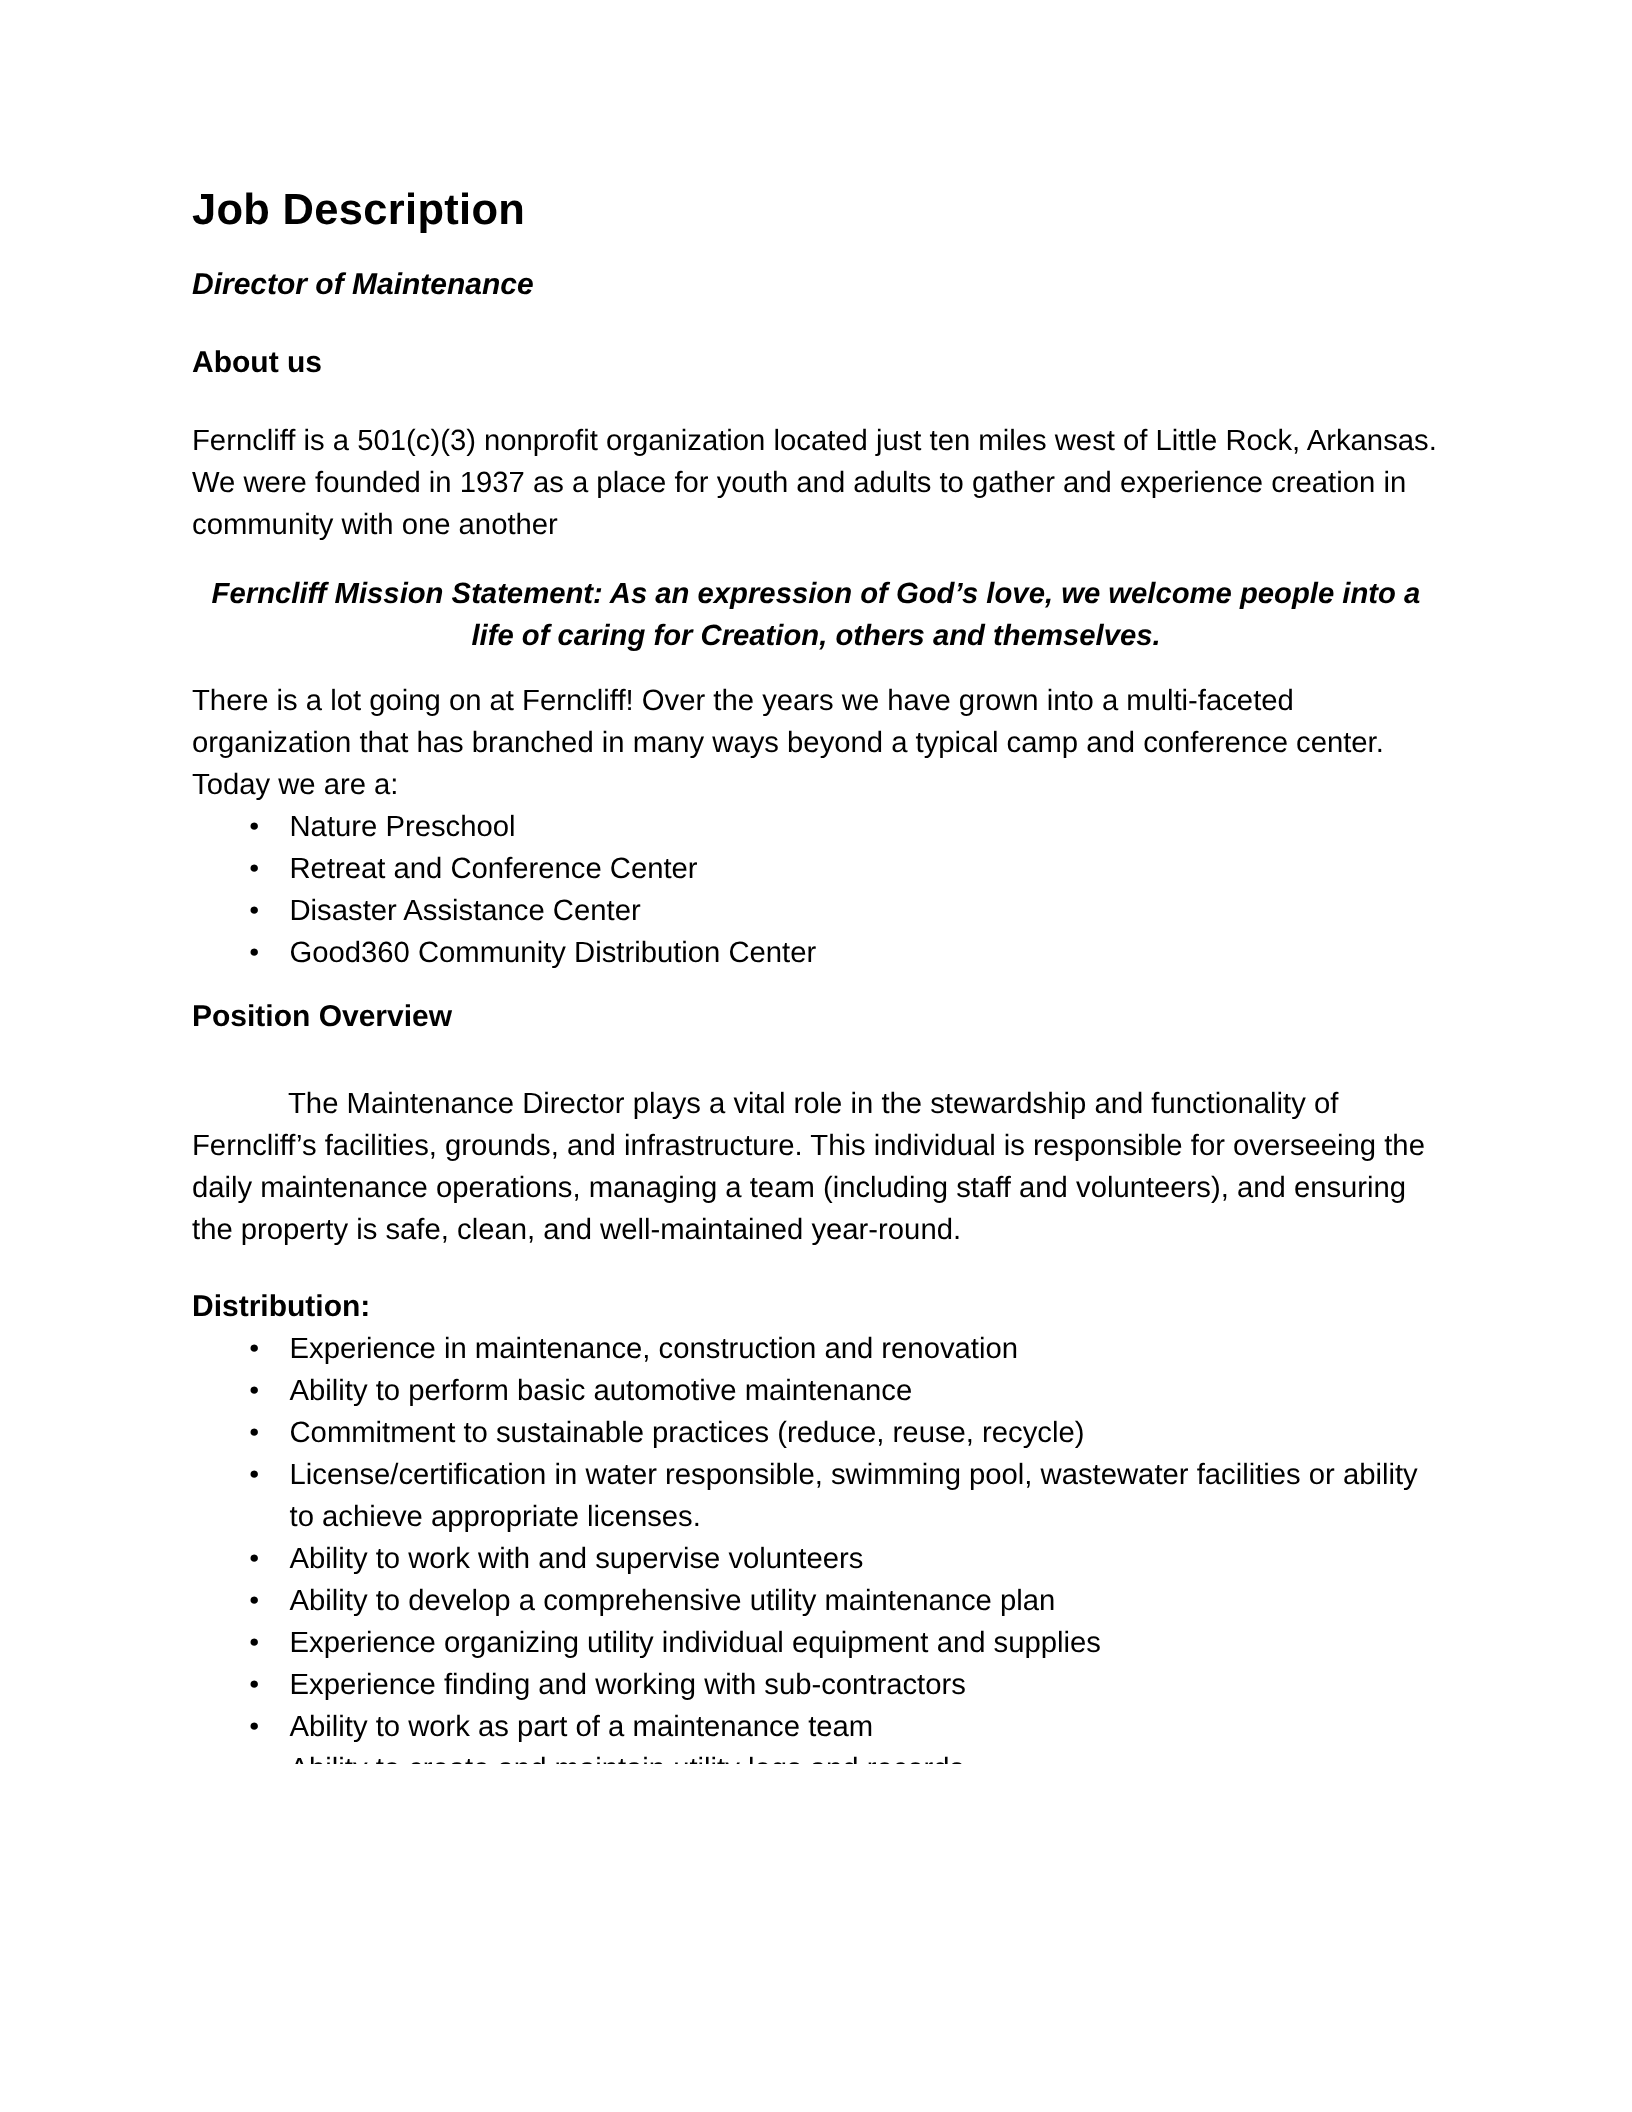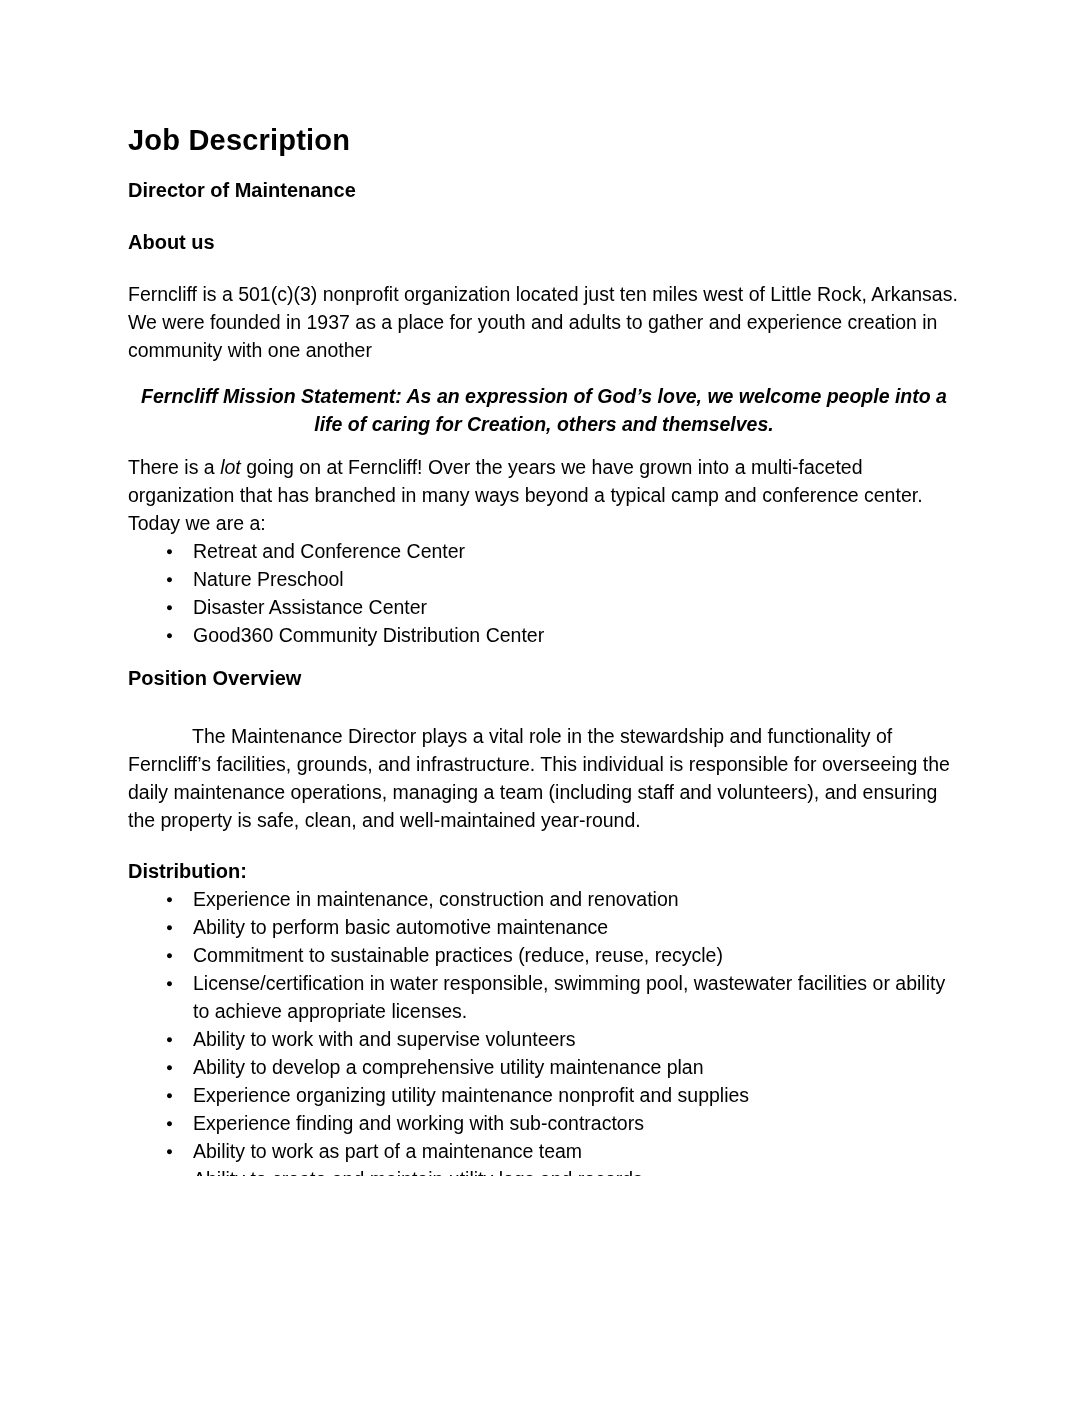--- a/index.html
+++ b/index.html
@@ -39,21 +39,20 @@
     font-size: 19.5px;
     font-weight: normal;
     line-height: 28px;
     margin: 0;
   }
   .para.bold-italic {
     font-weight: bold;
     font-style: italic;
   }
   .para .inline-italic {
-    font-style: italic;
   }
   .indent-first {
     text-indent: 64px;
   }
   ul.doc-list {
     list-style: none;
     margin: 0;
     padding: 0;
   }
   ul.doc-list li {
@@ -65,21 +64,21 @@
   ul.doc-list li::before {
     content: "\25CF";
     position: absolute;
     left: 38px;
     top: 0;
     font-size: 11.5px;
     line-height: 28px;
   }
   
   .mt-15 { margin-top: 15px; }
-  .mt-16 { margin-top: 16px; }
+  .mt-16 { margin-top: 16px; font-style: italic; }
   .mt-18 { margin-top: 18px; text-align: center; }
   .mt-23 { margin-top: 23px; }
   .mt-24 { margin-top: 24px; }
   .mt-25 { margin-top: 25px; }
   .mt-30 { margin-top: 30px; }
 </style>
 </head>
 <body>
 
 <div class="page">
@@ -91,39 +90,39 @@
 
     <h2 class="subhead mt-24">About us</h2>
 
     <p class="para mt-24">Ferncliff is a 501(c)(3) nonprofit organization located just ten miles west of Little Rock, Arkansas. We were founded in 1937 as a place for youth and adults to gather and experience creation in community with one another</p>
 
     <p class="para bold-italic mt-18">Ferncliff Mission Statement: As an expression of God’s love, we welcome people into a life of caring for Creation, others and themselves.</p>
 
     <p class="para mt-15"><span>There is a </span><span class="inline-italic">lot</span><span> going on at Ferncliff! Over the years we have grown into a multi-faceted organization that has branched in many ways beyond a typical camp and conference center. Today we are a:</span></p>
 
     <ul class="doc-list mt-23">
+      <li>Nature Preschool</li>
       <li>Retreat and Conference Center</li>
-      <li>Nature Preschool</li>
       <li>Disaster Assistance Center</li>
       <li>Good360 Community Distribution Center</li>
     </ul>
 
     <h2 class="subhead mt-15">Position Overview</h2>
 
     <p class="para indent-first mt-30">The Maintenance Director plays a vital role in the stewardship and functionality of Ferncliff’s facilities, grounds, and infrastructure. This individual is responsible for overseeing the daily maintenance operations, managing a team (including staff and volunteers), and ensuring the property is safe, clean, and well-maintained year-round.</p>
 
     <h2 class="subhead mt-23">Distribution:</h2>
 
     <ul class="doc-list mt-25">
       <li>Experience in maintenance, construction and renovation</li>
       <li>Ability to perform basic automotive maintenance</li>
       <li>Commitment to sustainable practices (reduce, reuse, recycle)</li>
       <li>License/certification in water responsible, swimming pool, wastewater facilities or ability to achieve appropriate licenses.</li>
       <li>Ability to work with and supervise volunteers</li>
       <li>Ability to develop a comprehensive utility maintenance plan</li>
-      <li>Experience organizing utility maintenance nonprofit and supplies</li>
+      <li>Experience organizing utility individual equipment and supplies</li>
       <li>Experience finding and working with sub-contractors</li>
       <li>Ability to work as part of a maintenance team</li>
       <li>Ability to create and maintain utility logs and records</li>
     </ul>
 
   </div>
 </div>
 
 </body></html>

